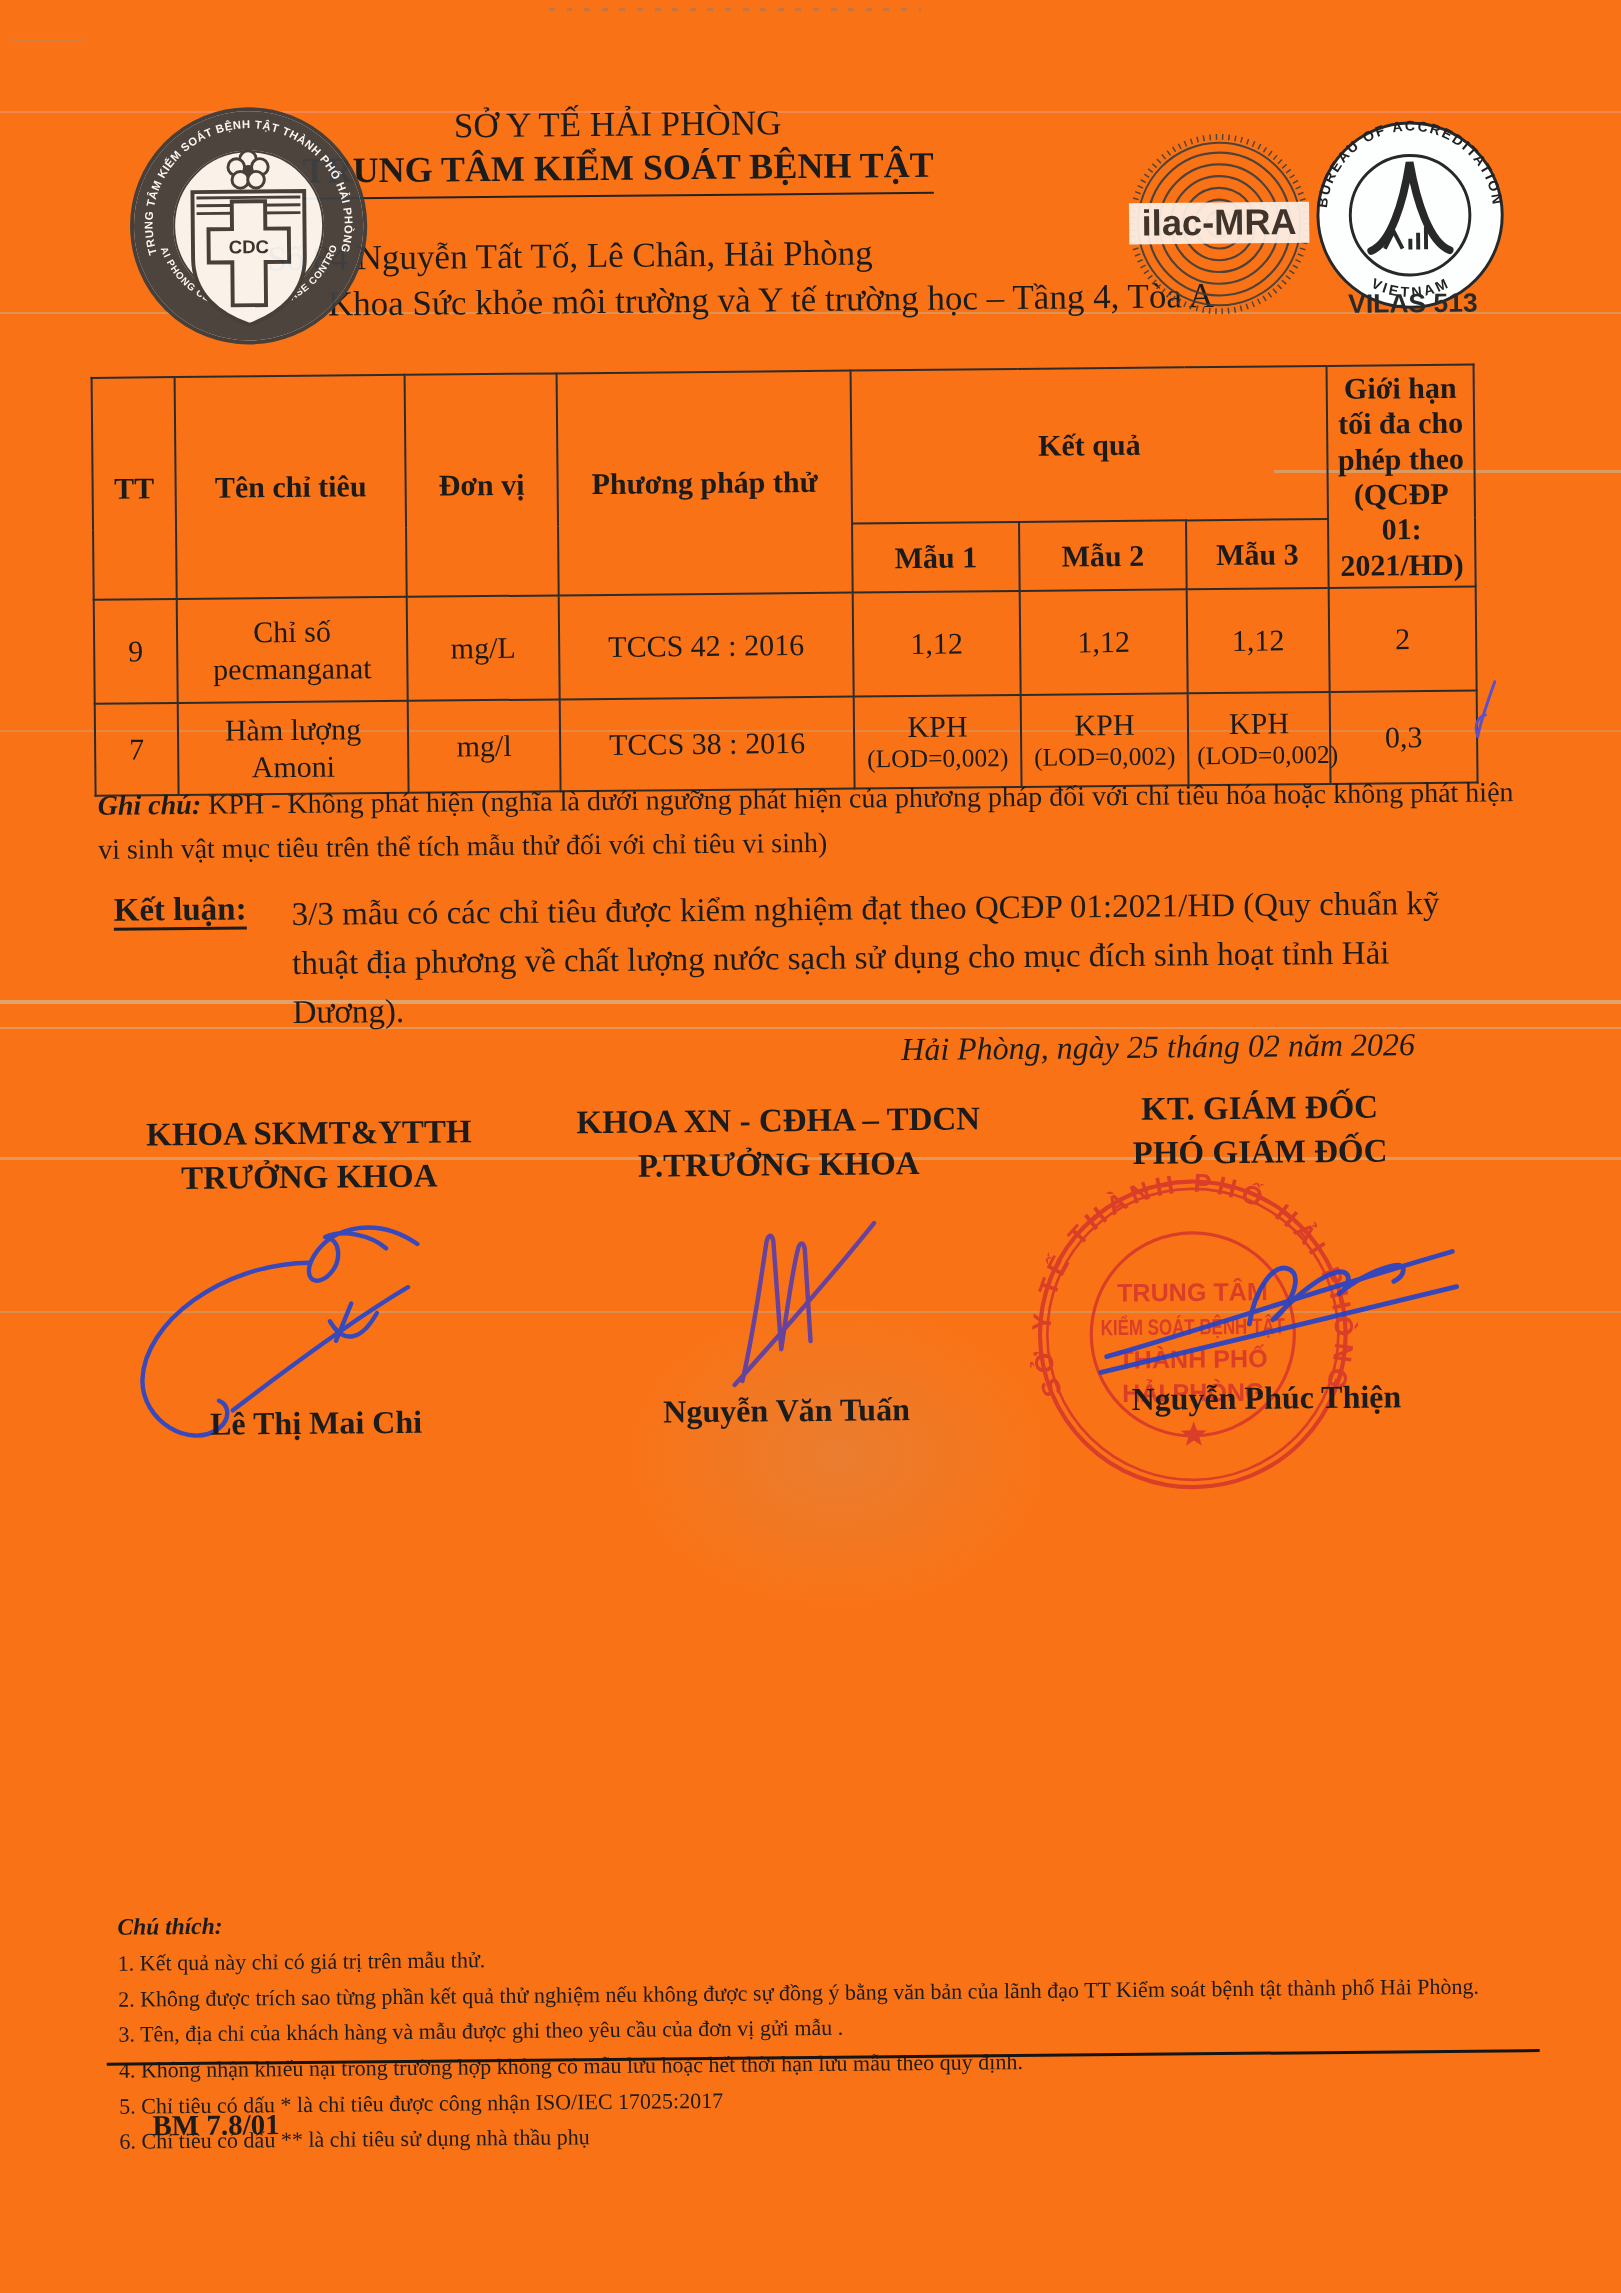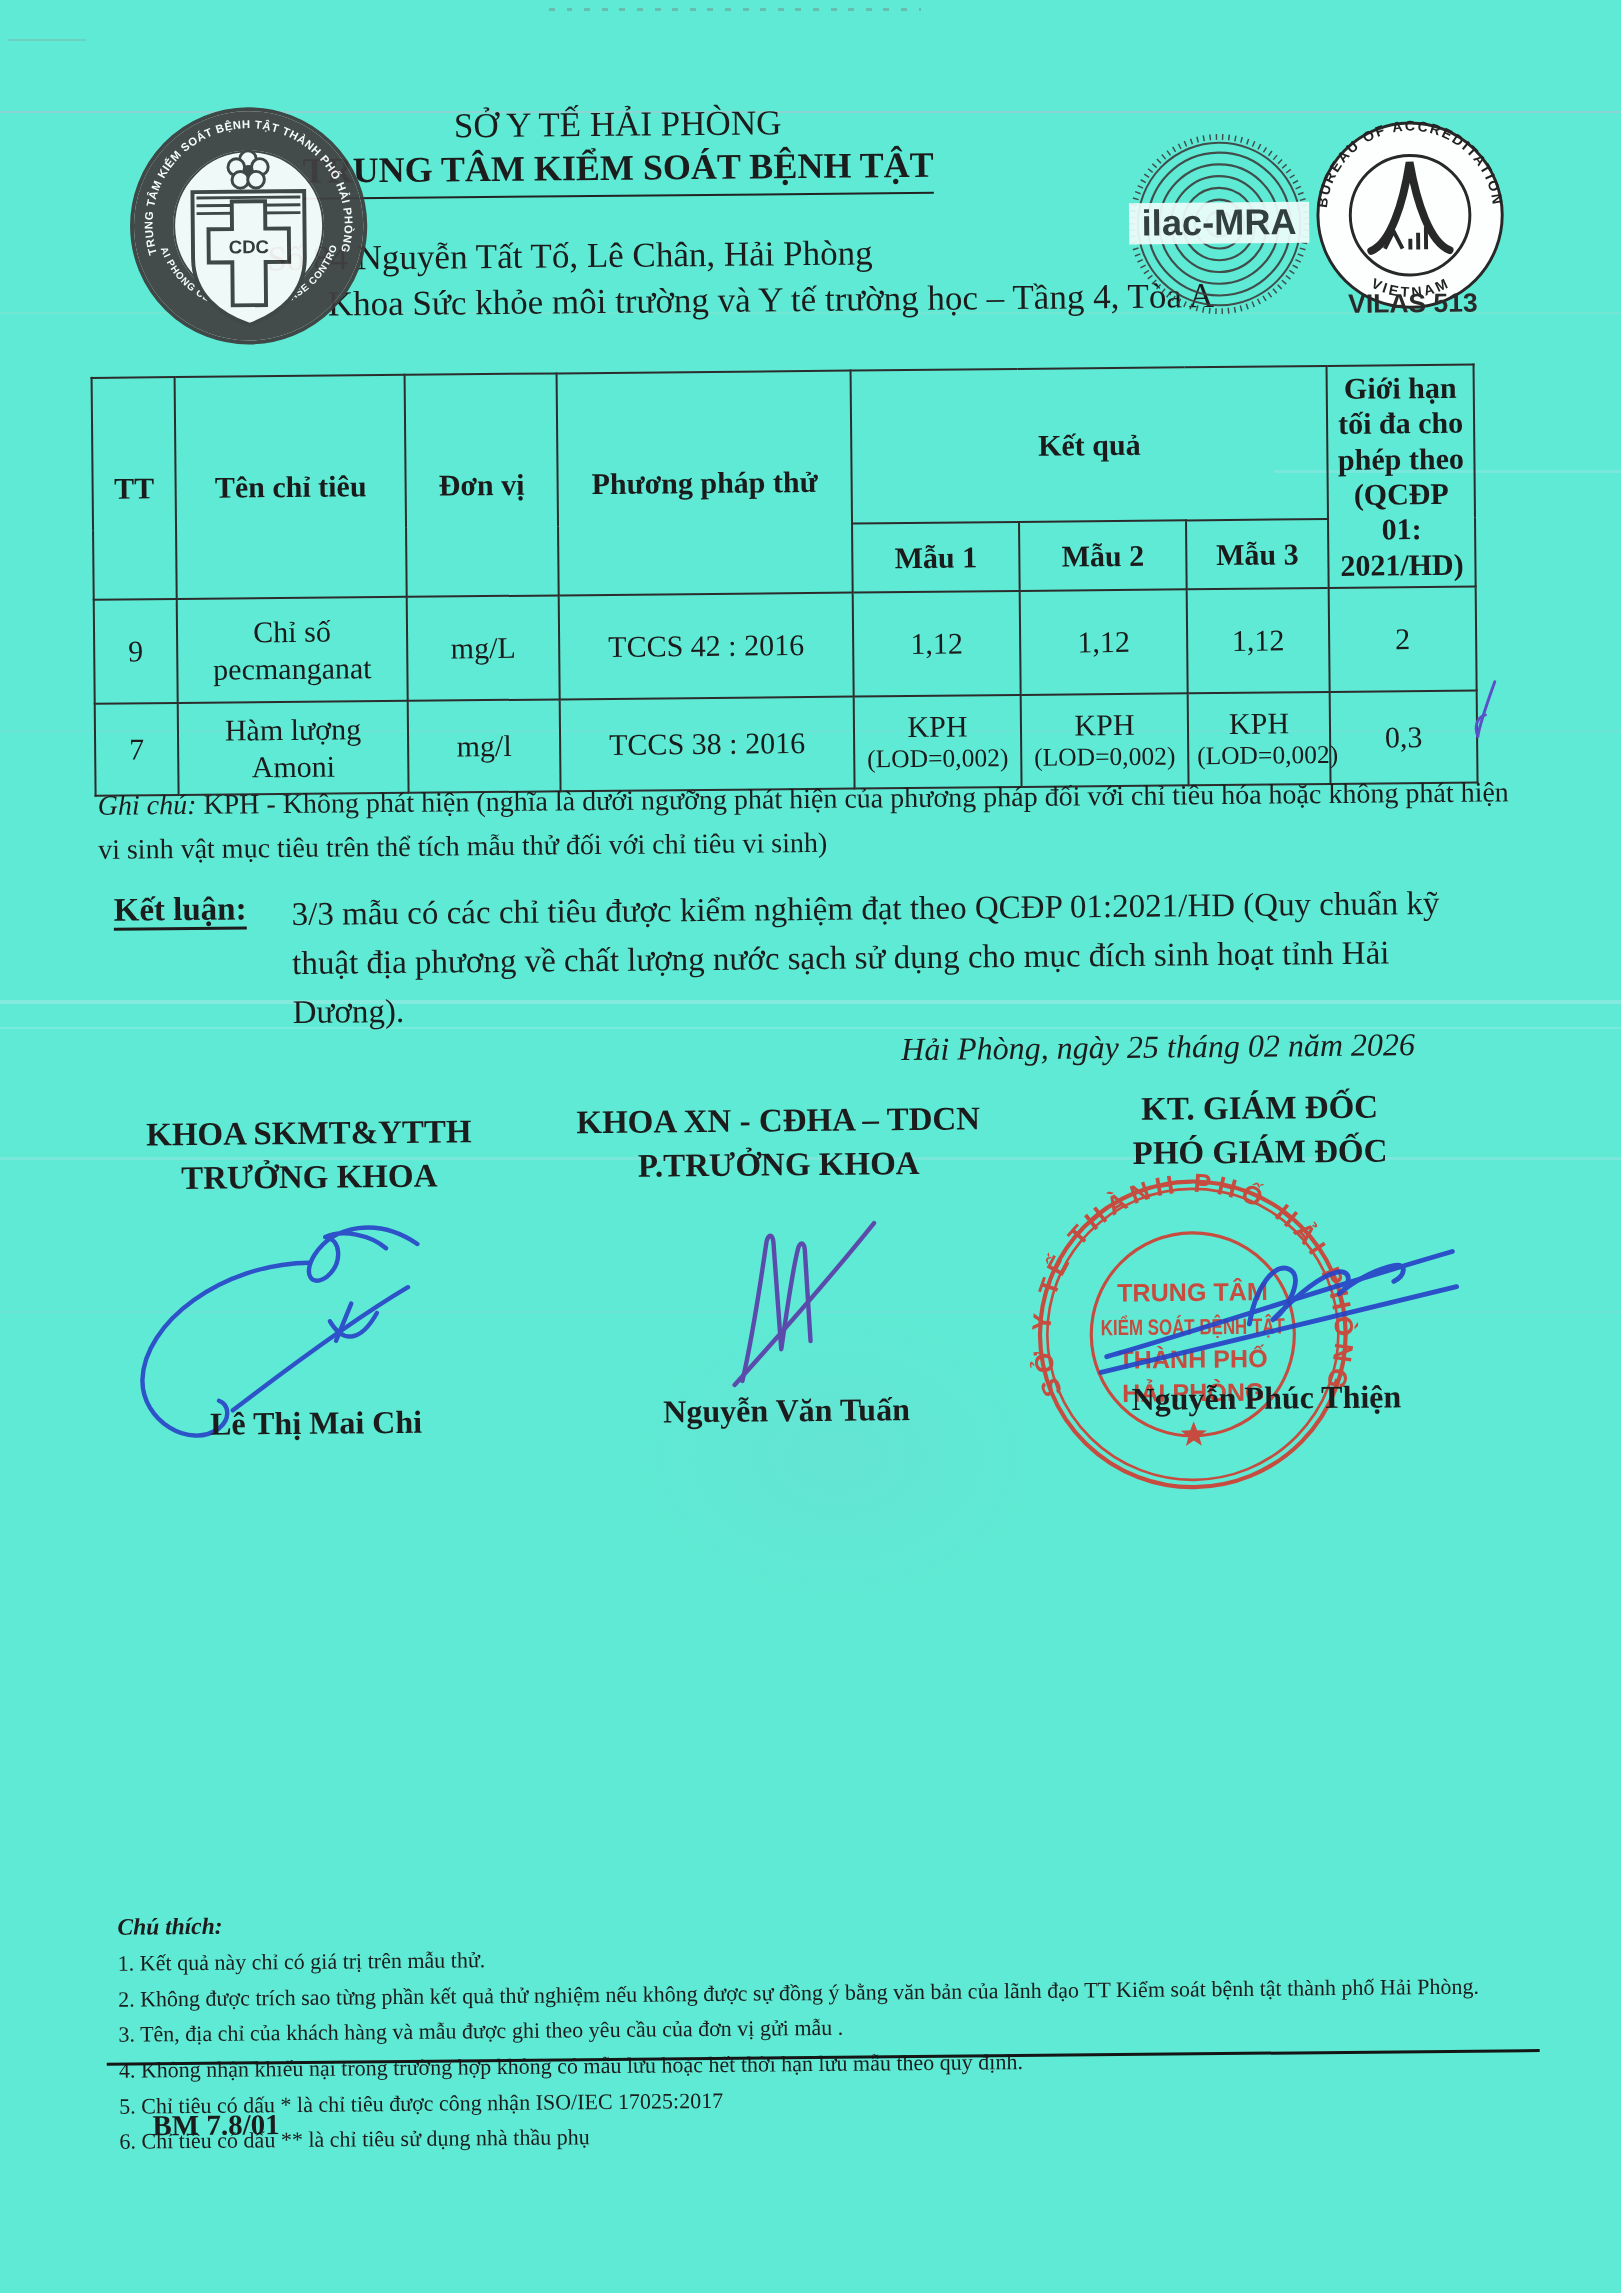--- a/index.html
+++ b/index.html
@@ -1,36 +1,36 @@
 <!DOCTYPE html>
 <html><head>
 <meta charset="utf-8">
 <style>
   html,body{margin:0;padding:0;background:#e8e8e8;}
-  .page{position:relative;width:1621px;height:2294px;margin:0 auto;background:#5eead4;overflow:hidden;
+  .page{position:relative;width:1621px;height:2294px;margin:0 auto;background:#f97316;overflow:hidden;
         font-family:"Liberation Serif","DejaVu Serif",serif;color:#1c1c1c;}
   .rot{position:absolute;inset:0;transform:rotate(-0.55deg);transform-origin:50% 50%;}
   .abs{position:absolute;}
   
   .art{position:absolute;left:0;width:1621px;pointer-events:none;}
   
   .h-line{position:absolute;text-align:center;font-size:35px;line-height:1.1;}
   .h-org{font-weight:bold;font-size:36px;}
   .h-org span{border-bottom:2.9px solid #222;padding-bottom:6.9px;}
   
   table.tbl{position:absolute;left:98px;top:370px;width:1382px;border-collapse:collapse;table-layout:fixed;
             font-size:30px;color:#1b1b1b;}
   table.tbl th,table.tbl td{border:2.5px solid #2c2c2c;vertical-align:middle;text-align:center;padding:2px 7.8px;}
   table.tbl th{font-weight:bold;line-height:1.18;}
   tr.hr1{height:123px;} tr.hr2{height:56px;} tr.r9{height:104px;} tr.r10{height:92px;}
   td.cl{text-align:left;padding-left:11.8px;line-height:1.25;}
   .lod{font-size:25.5px;display:block;line-height:1.15;}
   
   .note{position:absolute;left:101px;top:777px;width:1431px;font-size:28px;line-height:1.58;}
-  .note .lbl{font-style:italic;font-weight:normal;text-align:right;}
+  .note .lbl{font-style:italic;font-weight:bold;text-align:right;}
   .concl{position:absolute;left:116px;top:885px;width:1392px;display:flex;}
   .concl .lbl{width:178px;flex:0 0 178px;font-weight:bold;font-size:33px;text-decoration:underline;
               text-underline-offset:6.9px;text-decoration-thickness:2.9px;}
   .concl .txt{flex:1;font-size:33px;line-height:1.48;max-width:1196px;}
   .pdate{position:absolute;left:877px;top:1032px;width:564px;text-align:center;font-style:italic;font-size:32px;}
   
   .sgh{position:absolute;text-align:center;font-weight:bold;font-size:33px;line-height:1.34;}
   .sgn{position:absolute;text-align:center;font-weight:bold;font-size:32px;}
   .fnotes{position:absolute;left:110px;top:1901px;width:1431px;font-size:22px;line-height:1.62;}
   .fnotes .lbl{font-style:italic;font-weight:bold;font-size:23.5px;}

